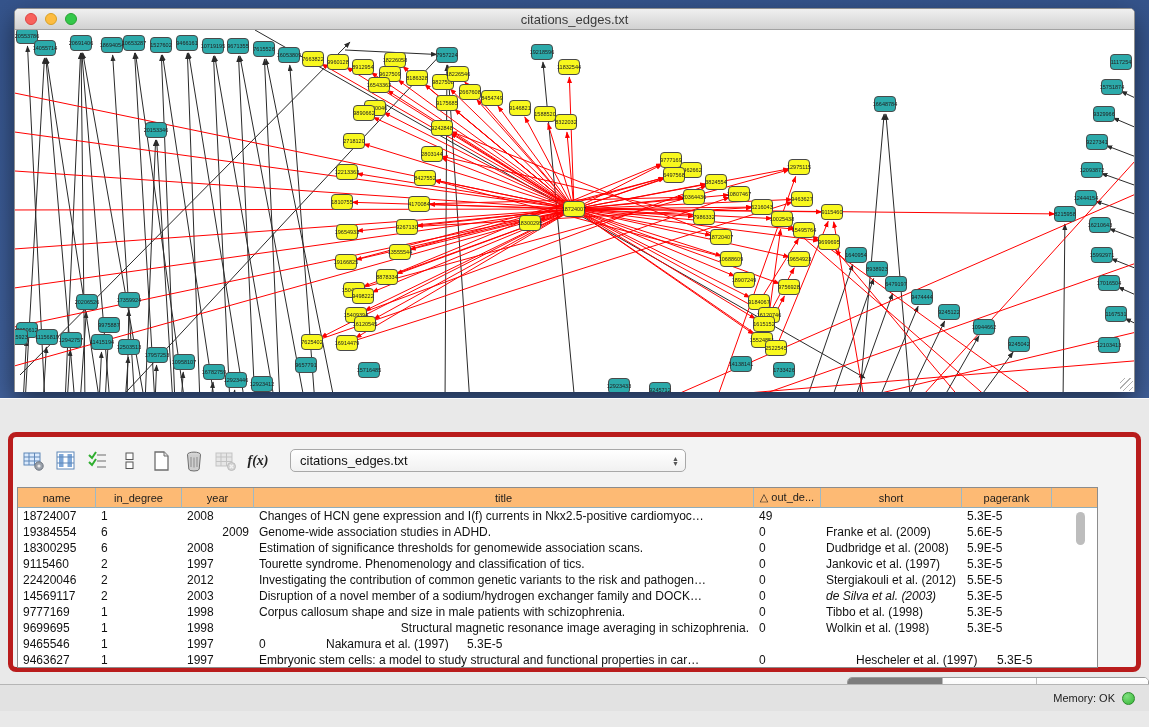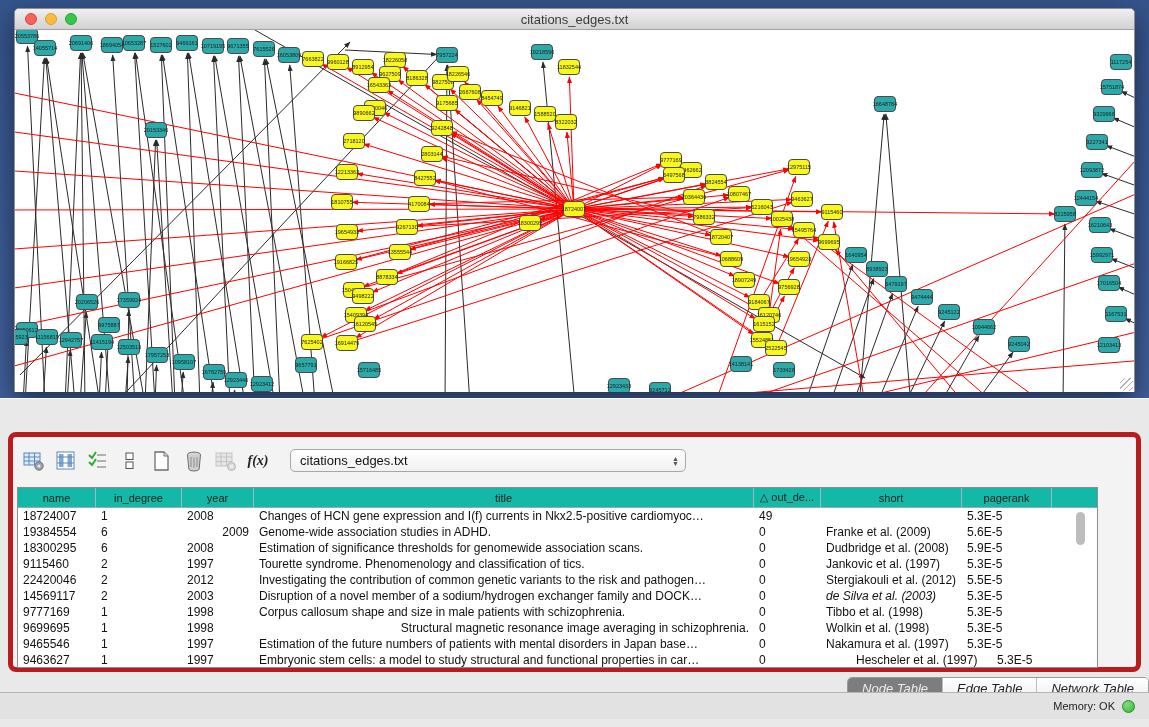--- a/index.html
+++ b/index.html
@@ -46,41 +46,41 @@
   .dropdown { position:absolute; left:277px; top:12px; width:396px; height:23px;
               background:linear-gradient(180deg,#ffffff,#f1f1f1);
               border:1px solid #a8a8a8; border-radius:5px;
               display:flex; align-items:center; font-size:13px; color:#111;
               padding-left:9px; }
   .dropdown .stepper { margin-left:auto; margin-right:6px; display:flex; flex-direction:column;
                        font-size:7px; line-height:5px; color:#555; }
 
   .table-wrap { position:absolute; left:4px; top:50px; width:1081px; height:181px;
                 border:1px solid #8c8c8c; background:#fff; overflow:hidden; }
-  .thead { display:flex; height:20px; background:#14b8a6;text-align:center; }
+  .thead { display:flex; height:20px; background:#fdba74;text-align:center; }
   .th { border-right:1px solid #9bb9c7; border-bottom:1px solid #8fadbb;
         font-size:11px; color:#1c1c1c; display:flex; align-items:center;
         justify-content:center; overflow:hidden; white-space:nowrap; flex:none; }
   .th.filler { flex:1; border-right:none; }
   .trow { display:flex; height:16px; }
   .td { font-size:12px; color:#111; line-height:16px; padding:0 5px;
         white-space:nowrap; overflow:hidden; flex:none; }
   .vscroll { position:absolute; right:12px; top:24px; width:9px; height:33px;
              background:#bdbdbd; border-radius:5px; }
 
   .tabbar { position:absolute; left:0; top:274px; width:100%; height:30px;
             display:flex; justify-content:flex-end; align-items:center;font-style:italic; }
   .seg-control { display:inline-flex; border:1px solid #9a9a9a; border-radius:5px;
                  overflow:hidden; background:#fff; box-shadow:0 1px 0 rgba(255,255,255,.6); }
   .seg { padding:3px 14px; font-size:13px; color:#1f1f1f;
          background:linear-gradient(180deg,#ffffff,#efefef); border-left:1px solid #bdbdbd; }
   .seg:first-child { border-left:none; }
   .seg.selected { background:#7d7d7d; color:#ececec; }
 
-  .statusbar { position:absolute; left:0; bottom:8px; width:100%; height:27px;
+  .statusbar { position:absolute; left:0; bottom:16px; width:100%; height:27px;
                background:#e2e2e2; border-top:1px solid #b5b5b5;
                display:flex; align-items:center; justify-content:flex-end;
                padding-right:14px; gap:7px; }
   .statusbar .mem { font-size:11px; color:#222; }
   .memdot { width:13px; height:13px; border-radius:50%;
             background:radial-gradient(circle at 35% 30%,#7fe07f,#35b535);
             border:1px solid #2a8a2a; }
 </style>
 </head>
 <body>
@@ -881,21 +881,20 @@
               <div class="td" style="width: 72px;">1998</div>
               <div class="td" style="width: 500px; text-align: right;">Structural magnetic resonance image averaging in schizophrenia.</div>
               <div class="td" style="width: 67px;">0</div>
               <div class="td" style="width: 141px;">Wolkin et al. (1998)</div>
               <div class="td" style="width: 90px;">5.3E-5</div>
             </div>
             <div class="trow">
               <div class="td" style="width: 78px;">9465546</div>
               <div class="td" style="width: 86px;">1</div>
               <div class="td" style="width: 72px;">1997</div>
-              <div class="td" style="width: 500px;">Estimation of the future numbers of patients with mental disorders in Japan base…</div>
               <div class="td" style="width: 67px;">0</div>
               <div class="td" style="width: 141px;">Nakamura et al. (1997)</div>
               <div class="td" style="width: 90px;">5.3E-5</div>
             </div>
             <div class="trow">
               <div class="td" style="width: 78px;">9463627</div>
               <div class="td" style="width: 86px;">1</div>
               <div class="td" style="width: 72px;">1997</div>
               <div class="td" style="width: 500px;">Embryonic stem cells: a model to study structural and functional properties in car…</div>
               <div class="td" style="width: 67px;">0</div>

